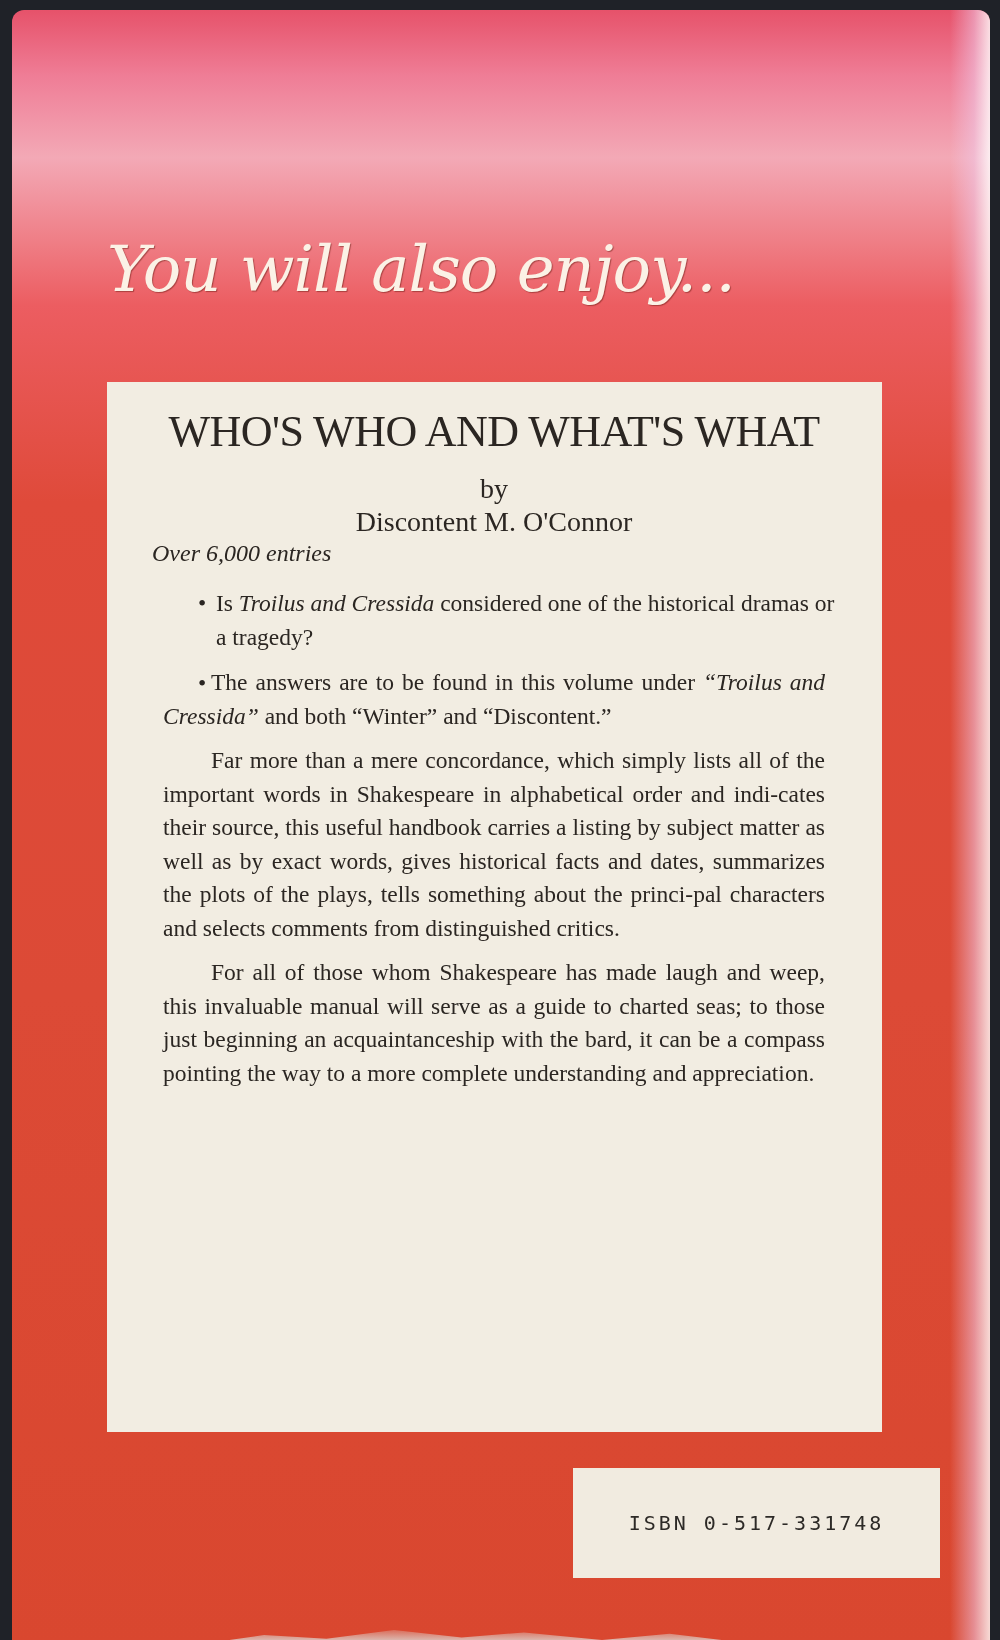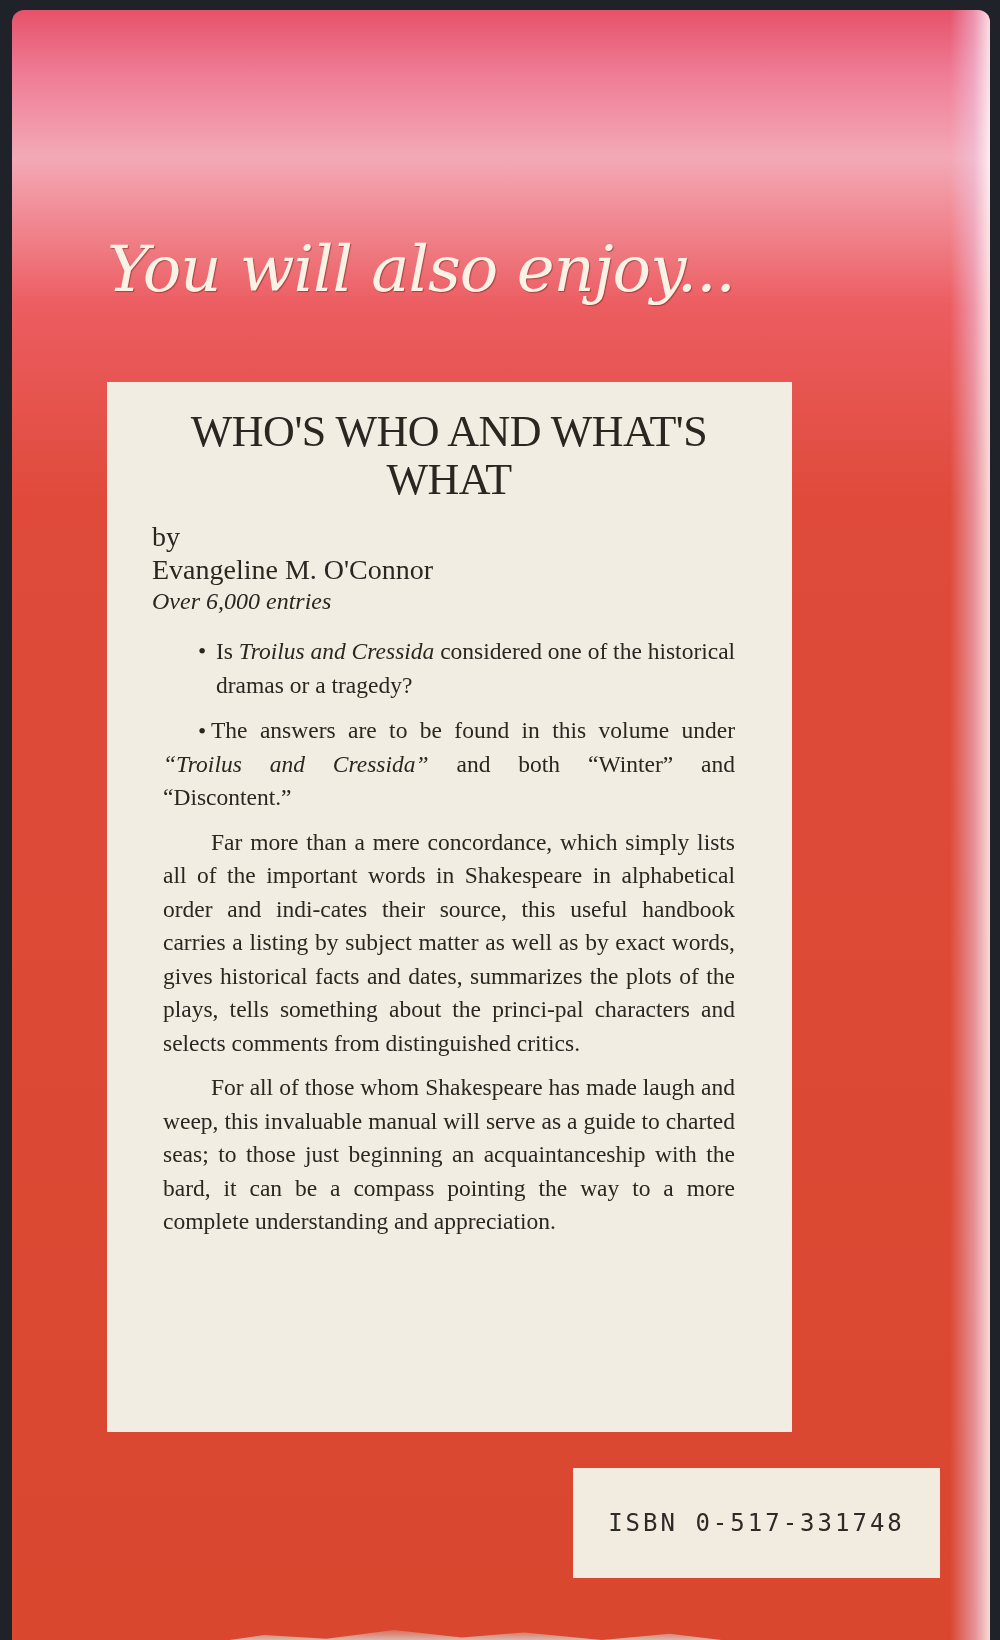--- a/index.html
+++ b/index.html
@@ -19,71 +19,71 @@
     content:""; position:absolute; right:0; top:0; width:40px; height:100%;
     background:linear-gradient(90deg, rgba(255,255,255,0) 0%, rgba(240,200,230,0.55) 60%, rgba(255,255,255,0.8) 100%);
   }
   .tagline {
     position:absolute; left:95px; top:222px;
     color:#fbf2e6; font-style:italic; font-size:64px; letter-spacing:-1px;
     font-family:"DejaVu Serif", serif;
     text-shadow:1px 1px 1px rgba(90,20,10,0.45);
   }
   .panel {
-    position:absolute; left:95px; top:372px; width:685px; height:1050px;
+    position:absolute; left:95px; top:372px; width:775px; height:1050px;
     background:#f2ede2;
     box-sizing:border-box;
     padding:26px 46px 0 45px;
     color:#2b2622;
   }
   .title {
     text-align:center; font-size:44px; line-height:48px; letter-spacing:-0.5px;
     margin:0; font-weight:normal;
   }
-  .by, .author { text-align:left; font-size:28px; line-height:33px; }
+  .by, .author { text-align:center; font-size:28px; line-height:33px; }
   .by { margin-top:16px; }
   .entries { text-align:left; font-size:24px; line-height:30px; font-style:italic; }
   ul.questions { list-style:none; margin:18px 0 0 0; padding:0 0 0 46px; }
   ul.questions li {
     font-size:23.5px; line-height:34px; position:relative; padding-left:18px; margin-bottom:12px;
   }
   ul.questions li .bullet { position:absolute; left:0; top:0; }
   .para {
     font-size:23.5px; line-height:33.5px; text-align:justify; margin:11px;
   }
   .para.first { margin-top:20px; }
   .para.indent { text-indent:48px; margin-top:3px; }
   em { font-style:italic; }
   .isbn-box {
     position:absolute; left:561px; top:1458px; width:367px; height:110px;
     background:#f1ebe0;
     display:flex; align-items:center; justify-content:center;
   }
   .isbn {
     font-family:"DejaVu Sans Mono", "Liberation Mono", monospace;
-    font-size:24px; letter-spacing:3px; color:#2d2a27;
+    font-size:20px; letter-spacing:3px; color:#2d2a27;
   }
   .tear {
     position:absolute; left:200px; top:1615px; width:520px; height:25px;
     background:linear-gradient(180deg, rgba(0,0,0,0) 0%, rgba(220,210,205,0.8) 60%, #2a2a2e 100%);
     clip-path: polygon(0 70%, 10% 40%, 22% 55%, 35% 20%, 48% 50%, 60% 30%, 75% 60%, 88% 35%, 100% 65%, 100% 100%, 0 100%);
   }
 </style>
 </head>
 <body>
 
 <div class="jacket">
   <div class="tagline">You will also enjoy...</div>
 
   <div class="panel">
     <h1 class="title">
       <span>WHO'S WHO AND WHAT'S WHAT</span><br>
     </h1>
     <div class="by">by</div>
-    <div class="author">Evangeline M. O'Connor</div>
+    <div class="author">Discontent M. O'Connor</div>
     <div class="entries">Over 6,000 entries</div>
 
     <ul class="questions">
       <li>
         <span class="bullet">•</span>
         <span>Is </span><em>Troilus and Cressida</em><span> considered one of the historical dramas or a tragedy?</span>
       </li>
       <li>
         <span class="bullet">•</span>
       </li>

